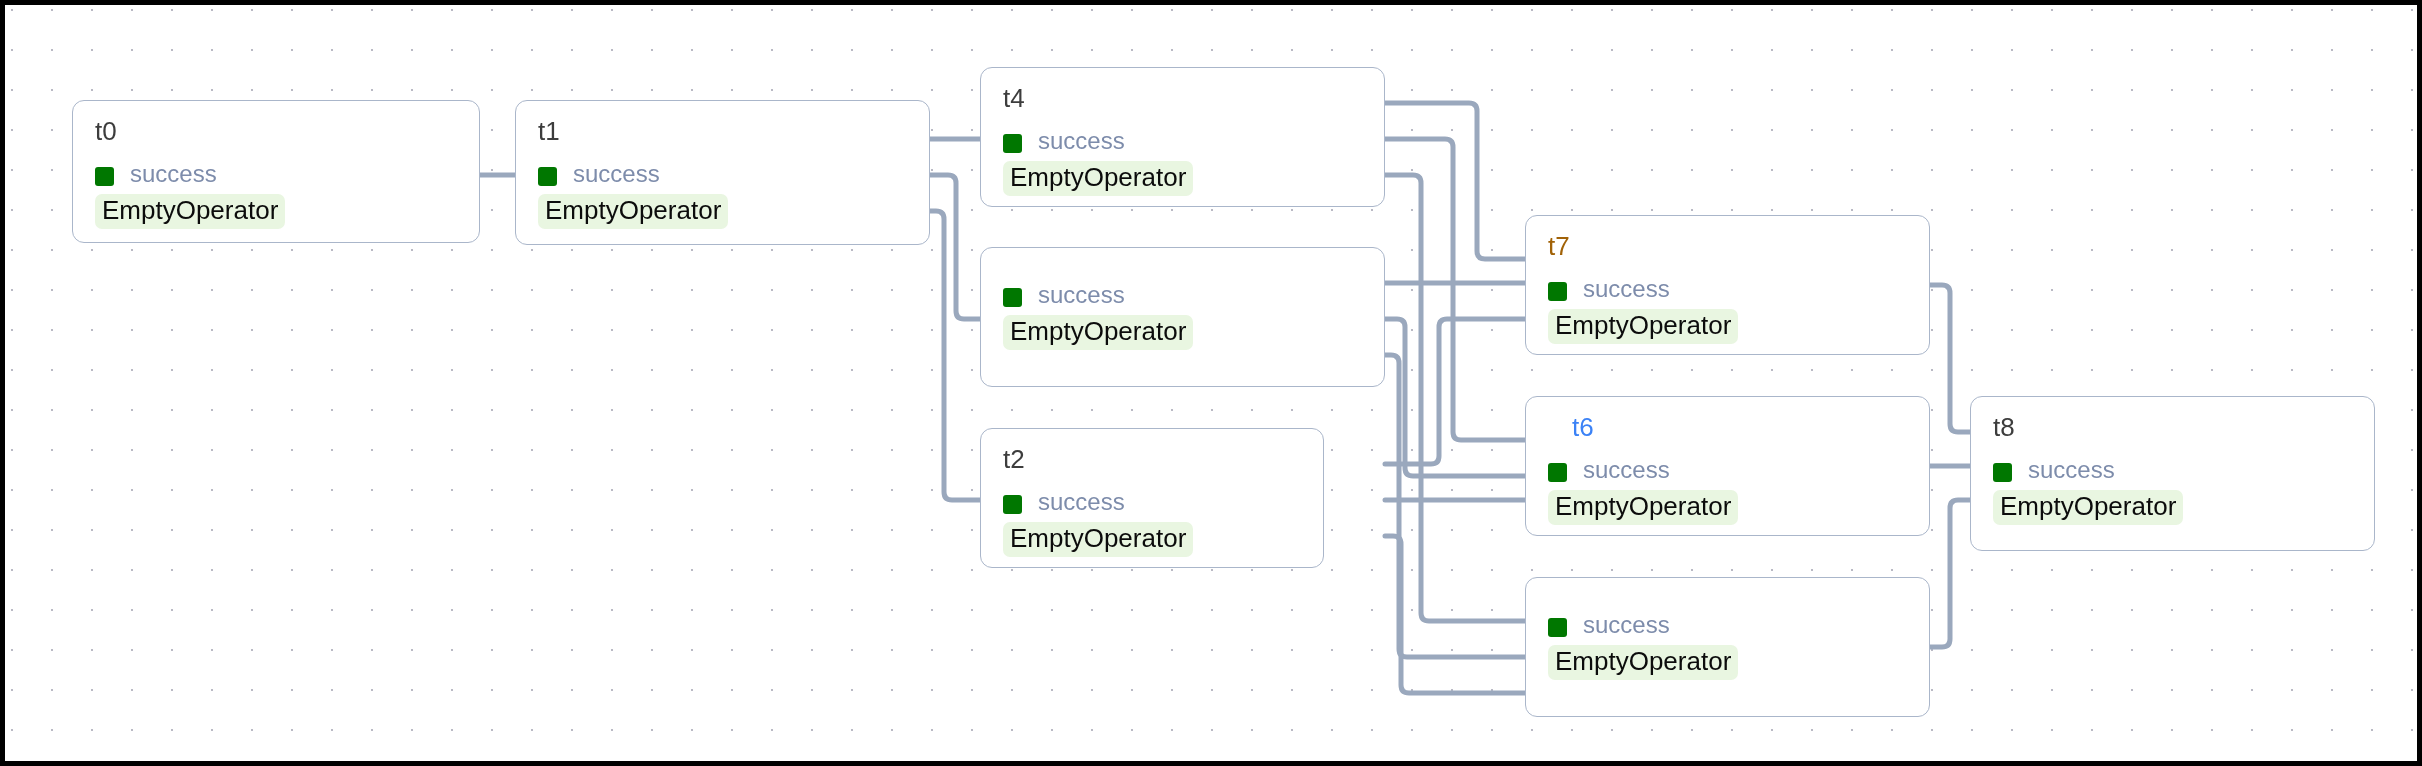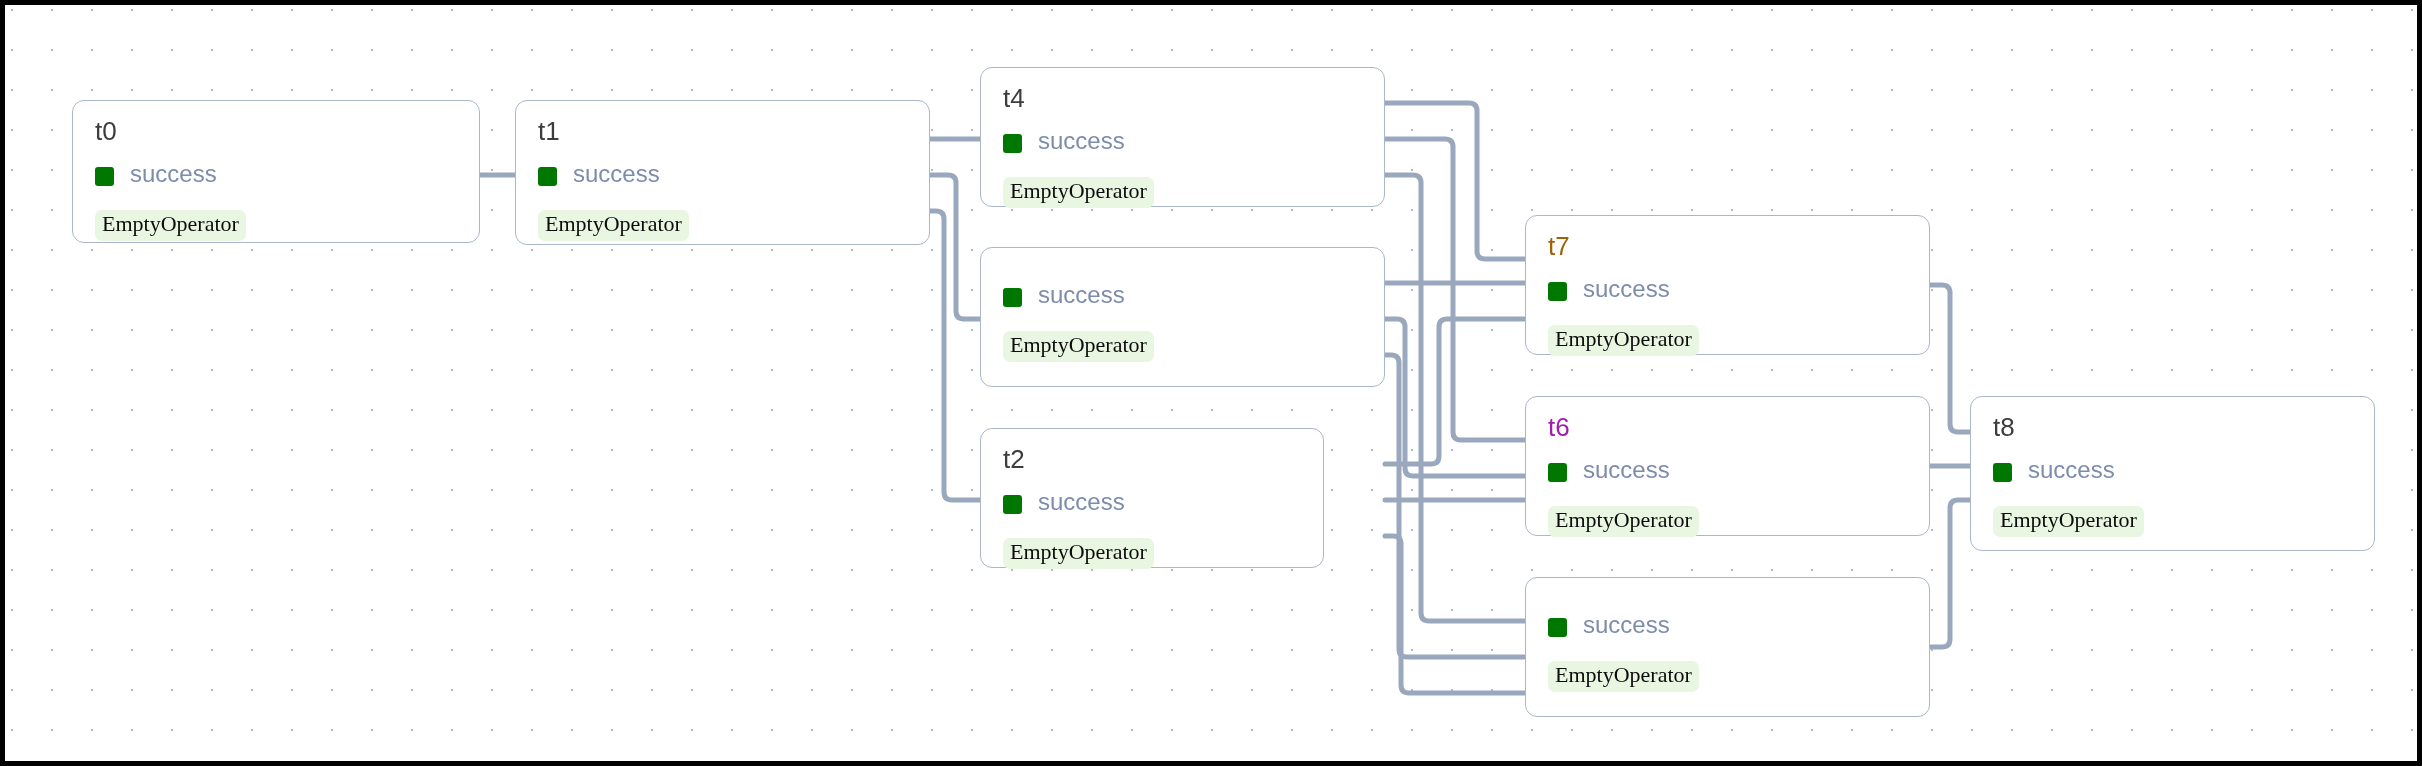--- a/index.html
+++ b/index.html
@@ -68,28 +68,27 @@
     flex: 0 0 auto;
   }
   .state-label {
     font-size: 24px;
     color: #7d8cab;
     margin-left: 16px;
     line-height: 1;
   }
   .operator-badge {
     display: inline-block;
-    margin-top: 24px;
+    margin-top: 8px;
     padding: 3px 7px 5px 7px;
     border-radius: 7px;
     background: #e9f6e1;
-    font-size: 22px;
+    font-size: 26px;
     color: #0c0c0c;
     line-height: 1.04;
-    font-family: Liberation Serif, serif;
   }
 </style>
 </head>
 <body>
 
 <div id="canvas-frame">
 
   <div id="grid-layer"></div>
 
   <svg id="edge-layer" width="2422" height="766" viewBox="0 0 2422 766">
@@ -153,21 +152,21 @@
       </div>
       <div class="task-node" style="left: 1520px; top: 210px; width: 405px; height: 140px; border-color: rgb(170, 182, 202);">
         <div class="node-id" style="color: #a16207;">t7</div>
         <div class="node-state-row">
           <span class="state-swatch" style="background: rgb(0, 119, 0);"></span>
           <span class="state-label" style="color: rgb(125, 140, 171);">success</span>
         </div>
         <div><span class="operator-badge" style="background: rgb(233, 246, 225); color: rgb(12, 12, 12);">EmptyOperator</span></div>
       </div>
       <div class="task-node" style="left: 1520px; top: 391px; width: 405px; height: 140px; border-color: rgb(170, 182, 202);">
-        <div class="node-id" style="color: #a21caf;">t6</div>
+        <div class="node-id" style="color: #3b82f6; margin-left: 24px;">t6</div>
         <div class="node-state-row">
           <span class="state-swatch" style="background: rgb(0, 119, 0);"></span>
           <span class="state-label" style="color: rgb(125, 140, 171);">success</span>
         </div>
         <div><span class="operator-badge" style="background: rgb(233, 246, 225); color: rgb(12, 12, 12);">EmptyOperator</span></div>
       </div>
       <div class="task-node" style="left: 1520px; top: 572px; width: 405px; height: 140px; border-color: rgb(170, 182, 202);">
         <div class="node-state-row">
           <span class="state-swatch" style="background: rgb(0, 119, 0);"></span>
           <span class="state-label" style="color: rgb(125, 140, 171);">success</span>

